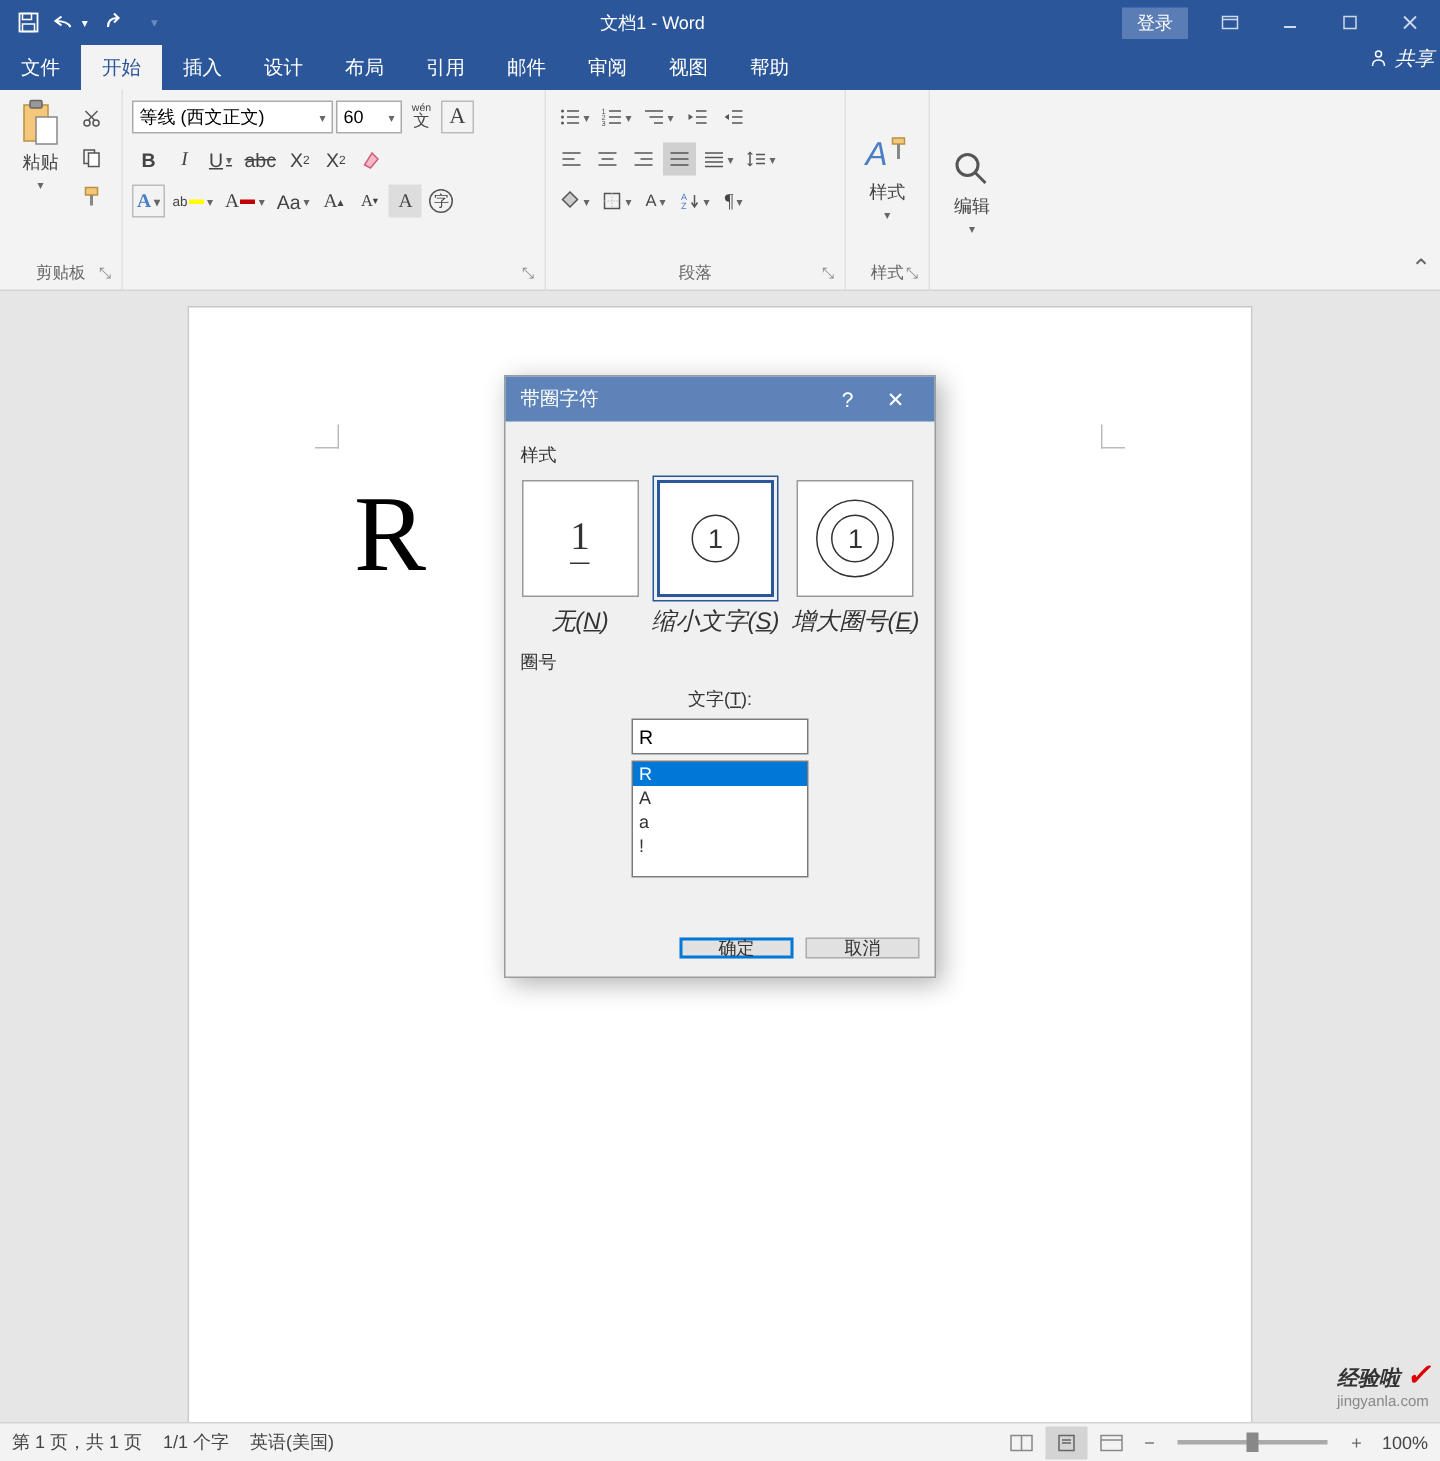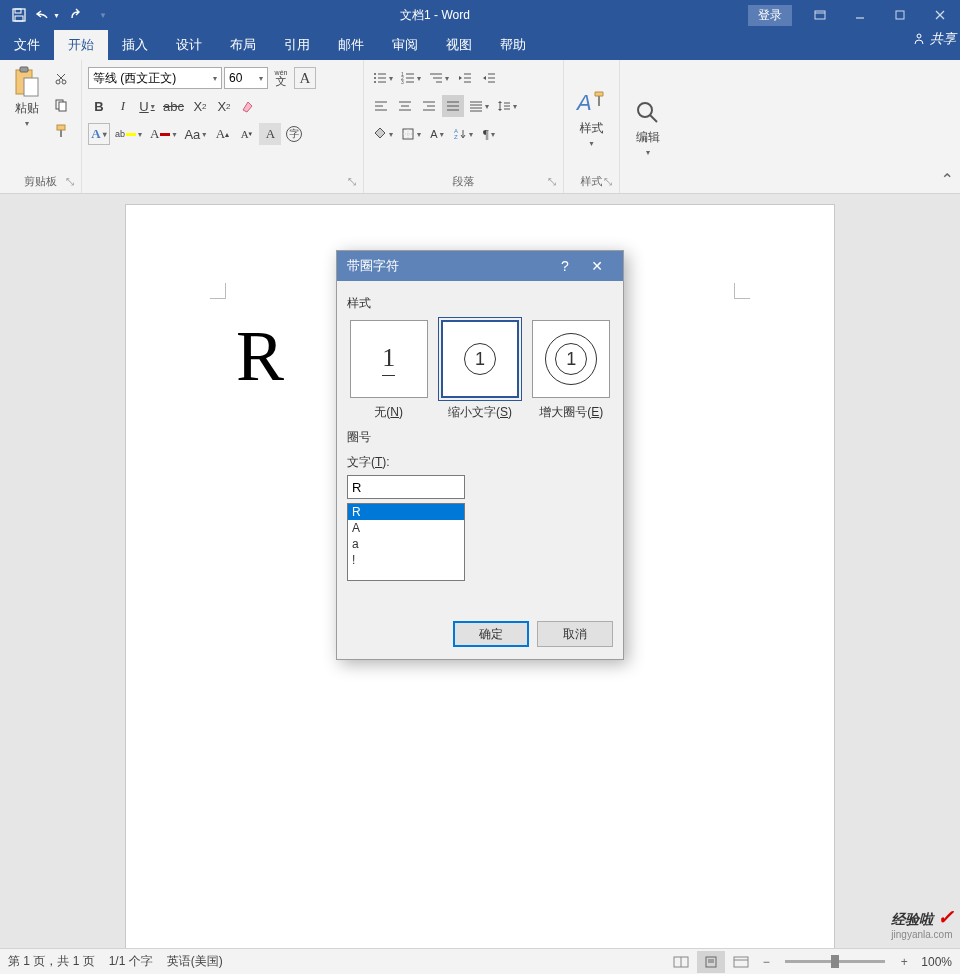--- a/index.html
+++ b/index.html
@@ -53,32 +53,32 @@
 .dlg-tbtn { width: 32px; height: 30px; display: flex; align-items: center; justify-content: center; color: #fff; font-size: 14px; }
 .dlg-body { padding: 8px 10px 12px; font-size: 12px; color: #333; }
 .section-label { margin: 6px 0 8px; }
 .style-opts { display: flex; gap: 8px; justify-content: center; margin-bottom: 8px; }
 .style-opt { display: flex; flex-direction: column; align-items: center; gap: 6px; width: 86px; }
 .style-box { width: 78px; height: 78px; background: #fff; border: 1px solid #999; display: flex; align-items: center; justify-content: center; font-size: 26px; font-family: serif; position: relative; }
 .style-box.selected { border: 2px solid #2b579a; outline: 1px solid #2b579a; outline-offset: 2px; }
 .style-box .underline { border-bottom: 1px solid #333; padding-bottom: 2px; }
 .style-box .circled { border: 1px solid #333; border-radius: 50%; width: 32px; height: 32px; display: flex; align-items: center; justify-content: center; font-size: 18px; }
 .style-box .circled.big::before { content: ""; position: absolute; width: 50px; height: 50px; border: 1px solid #333; border-radius: 50%; }
-.style-opt-label { font-size: 12px; white-space: nowrap; }
+.style-opt-label { font-size: 16px; white-space: nowrap; font-style: italic; }
 .field-row { display: flex; gap: 14px; margin-top: 6px; }
-.field-col { flex: 1; display: flex; flex-direction: column; gap: 4px; }
+.field-col { flex: 1; display: flex; flex-direction: column; gap: 4px; align-items: center; }
 .text-input { width: 118px; height: 24px; border: 1px solid #7a7a7a; background: #fff; padding: 0 4px; font-size: 13px; }
 .listbox { width: 118px; height: 78px; border: 1px solid #7a7a7a; background: #fff; overflow-y: scroll; font-size: 12px; }
 .listbox .li { padding: 1px 4px; }
 .listbox .li.sel { background: #0078d7; color: #fff; }
 .listbox2 { width: 124px; height: 102px; border: 1px solid #7a7a7a; background: #fff; font-size: 11px; }
 .listbox2 .li { padding: 1px 4px; }
 .listbox2 .li.sel { background: #0078d7; color: #fff; }
 .dlg-buttons { display: flex; justify-content: flex-end; gap: 8px; margin-top: 40px; }
-.dlg-btn { width: 76px; height: 26px; border: 1px solid #adadad; background: #e1e1e1; font-size: 12px; display: flex; align-items: center; justify-content: center; }
+.dlg-btn { width: 76px; height: 14px; border: 1px solid #adadad; background: #e1e1e1; font-size: 12px; display: flex; align-items: center; justify-content: center; }
 .dlg-btn.primary { border: 2px solid #0078d7; }
 
 
 .statusbar { position: absolute; bottom: 0; left: 0; right: 0; height: 26px; background: #f3f3f3; border-top: 1px solid #d4d4d4; display: flex; align-items: center; font-size: 12px; color: #444; padding: 0 8px; gap: 14px; }
 .status-right { margin-left: auto; display: flex; align-items: center; gap: 2px; }
 .view-btn { width: 28px; height: 22px; display: flex; align-items: center; justify-content: center; border: 1px solid transparent; color: #666; }
 .view-btn.active { background: #d4d4d4; }
 .zoom-slider { width: 100px; height: 3px; background: #aaa; margin: 0 8px; position: relative; }
 .zoom-slider::before { content: ""; position: absolute; left: 50%; top: -5px; width: 8px; height: 13px; background: #888; transform: translateX(-50%); }
 .zoom-btn { width: 18px; text-align: center; color: #666; }

